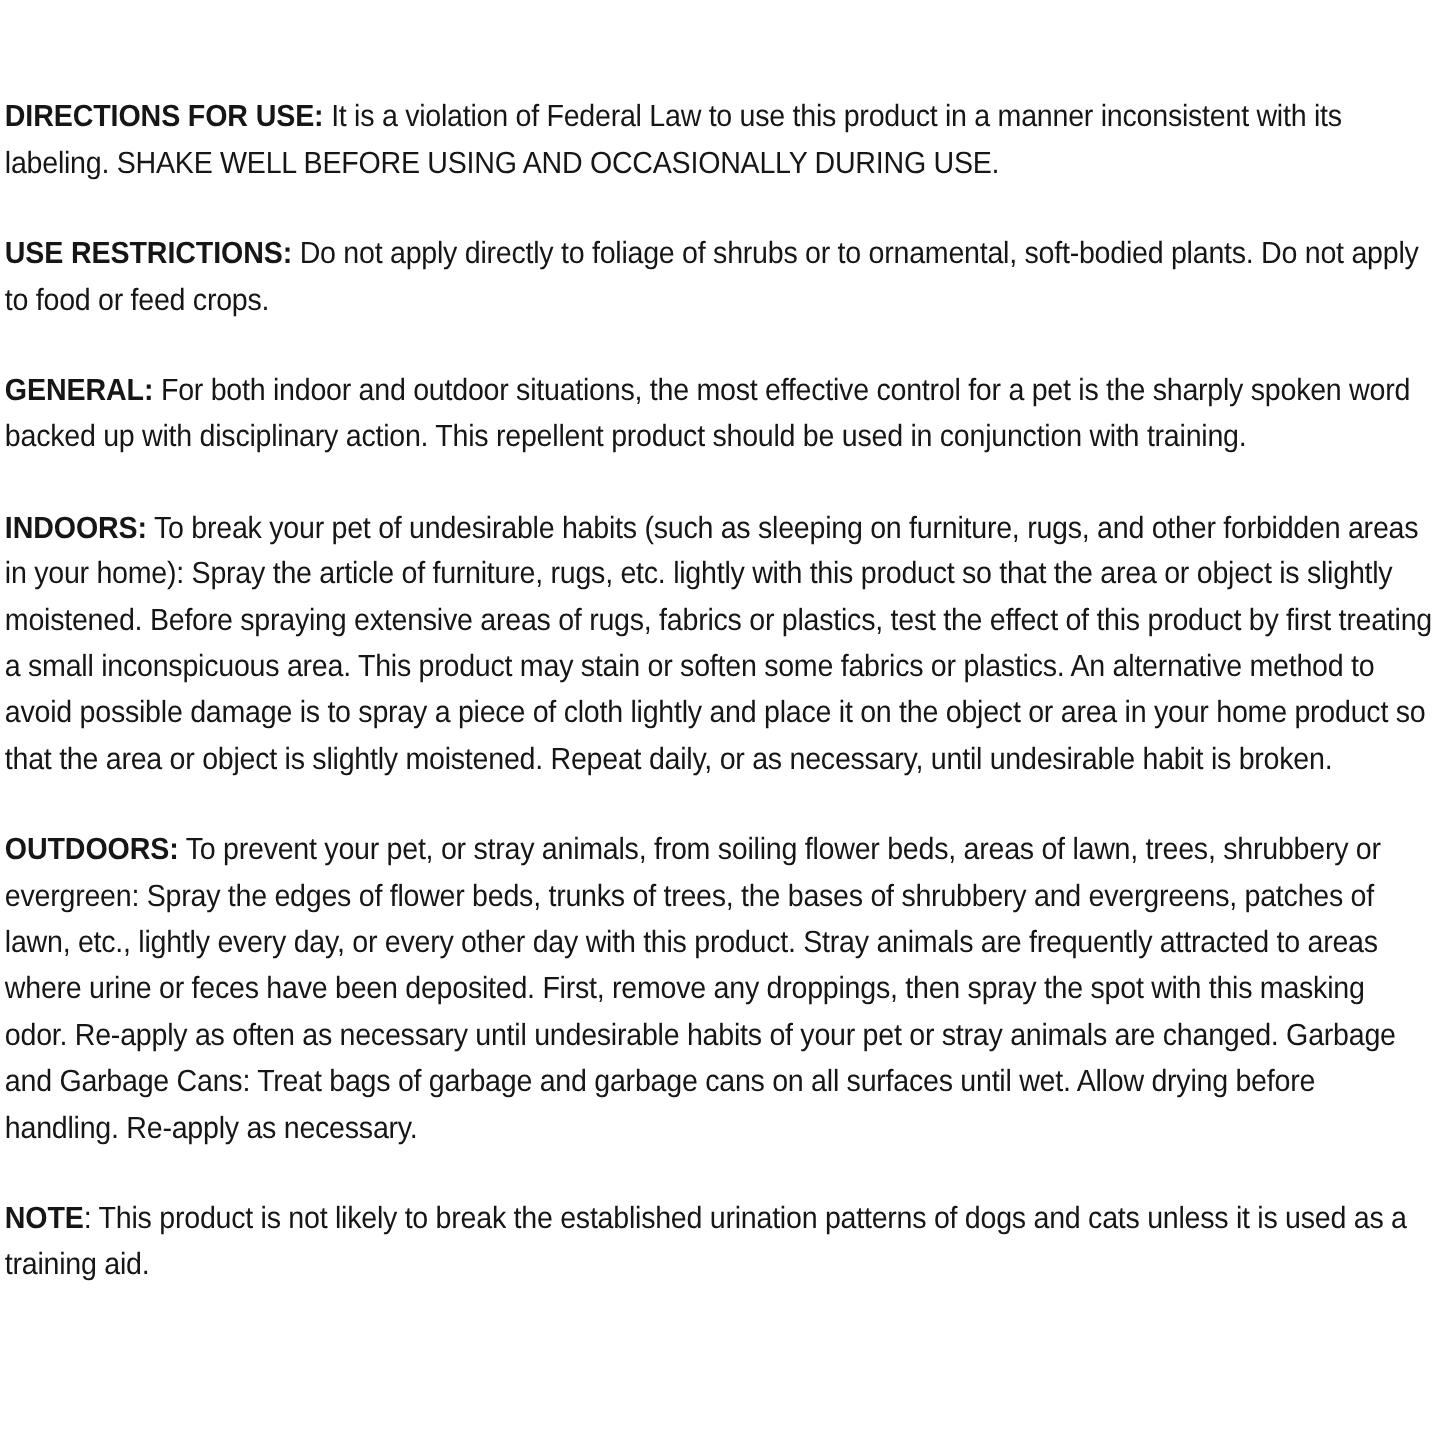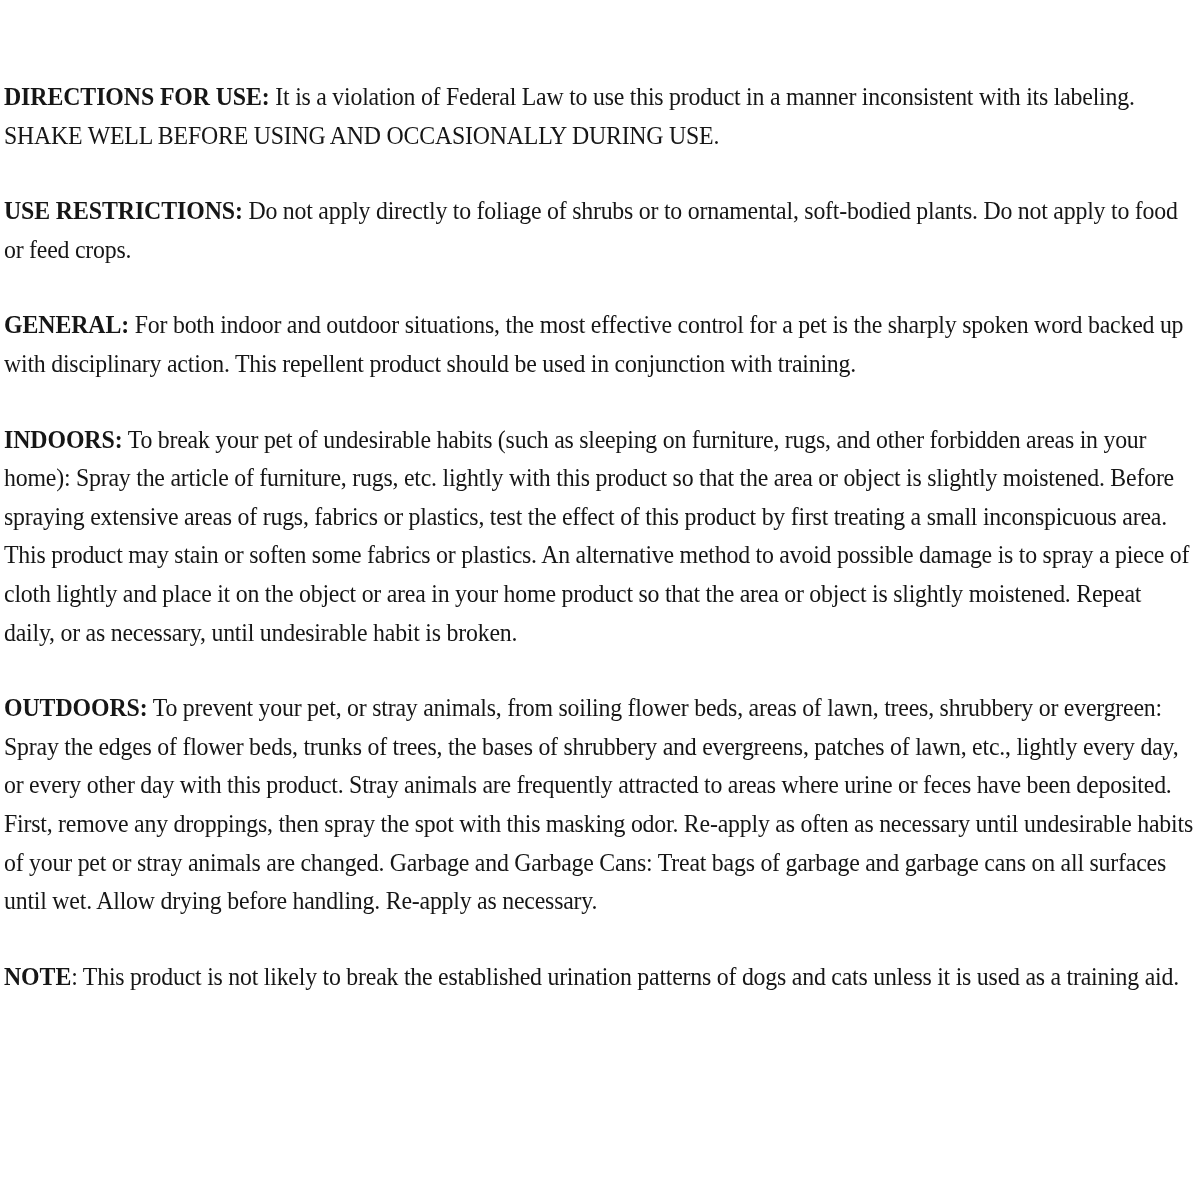--- a/index.html
+++ b/index.html
@@ -17,21 +17,20 @@
     color: #1a1a1a;
     -webkit-font-smoothing: antialiased;
   }
 
   .label-sheet {
     box-sizing: border-box;
     width: 1200px;
     height: 1174px;
     padding: 78px 6px 0 4px;
     background: #ffffff;
-    font-family: Liberation Serif, serif;
   }
 
   .section {
     font-size: 25.5px;
     line-height: 38.6px;
     letter-spacing: -0.22px;
     word-spacing: -0.1px;
     margin: 0 0 37px 0;
     text-align: left;
     color: #161616;

